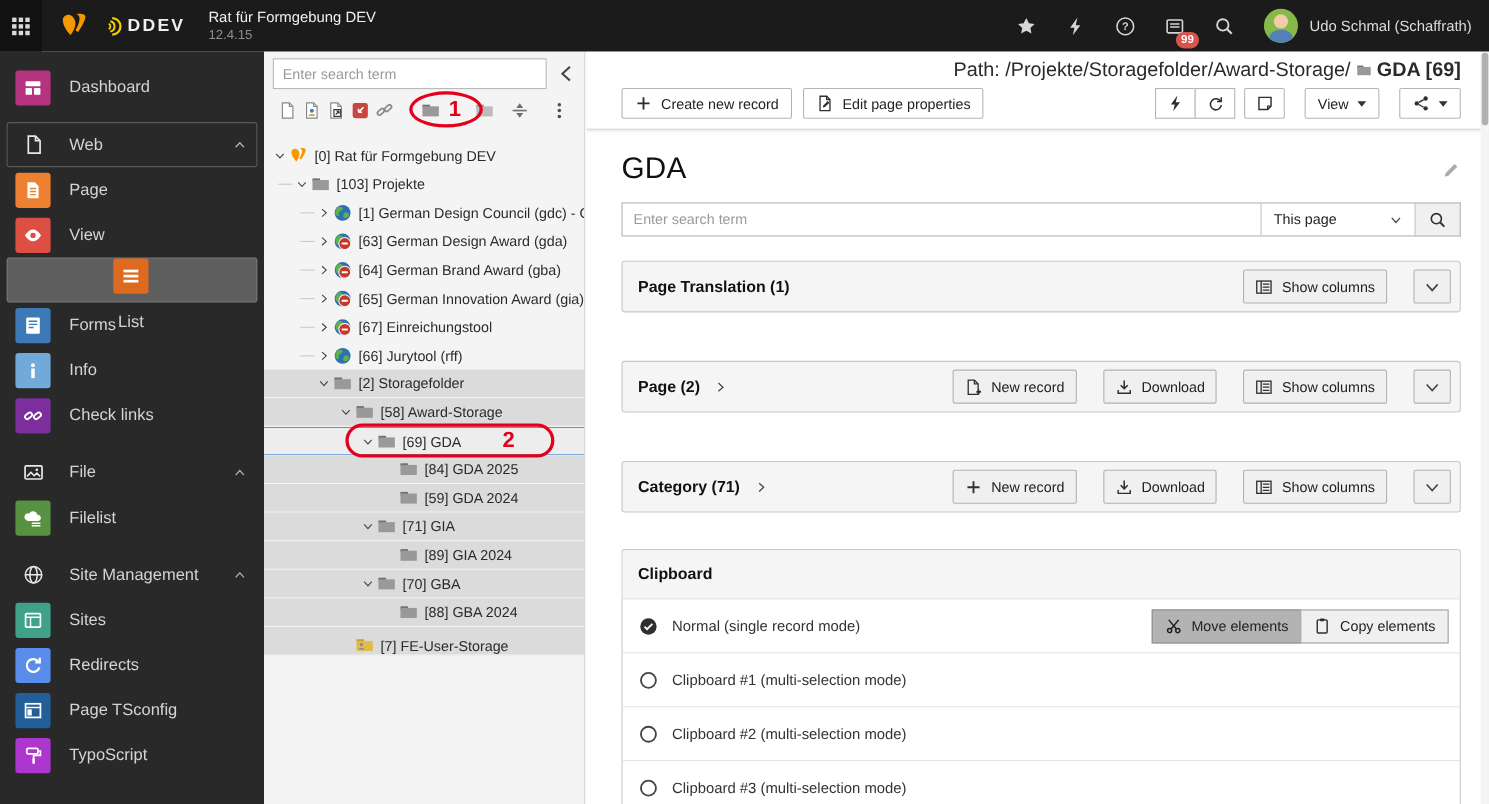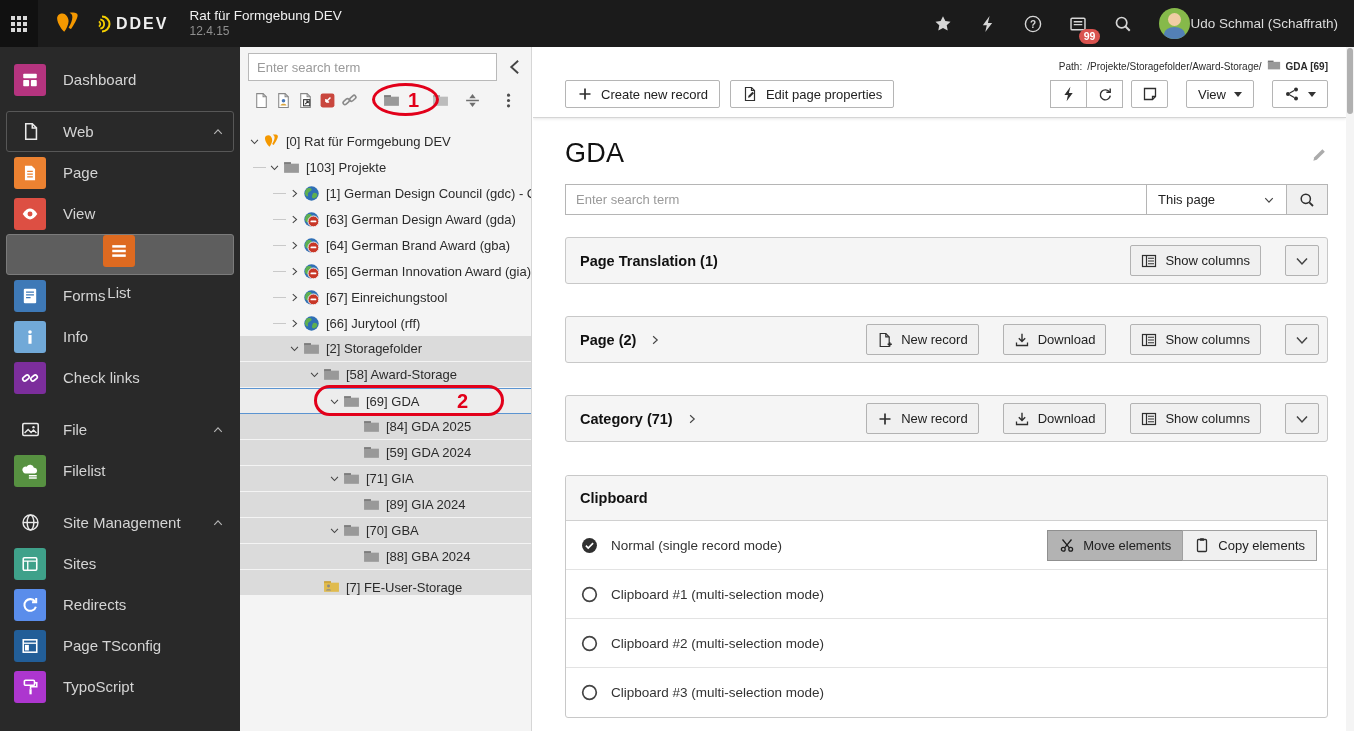--- a/index.html
+++ b/index.html
@@ -19,21 +19,21 @@
   .tb-ddev { display:flex; align-items:center; gap:4px; }
   .tb-ddev .arcs { width:20px; height:20px; }
   .tb-ddev .word { color:#efefef; font-weight:bold; font-size:16px; letter-spacing:2px; }
   .tb-title { margin-left:10px; line-height:1.25; }
   .tb-title .t { font-size:13.5px; color:#f0f0f0; }
   .tb-title .v { font-size:12px; color:#8f8f8f; }
   .tb-right { margin-left:auto; display:flex; align-items:center; gap:27px; padding-right:16px; }
   .tb-ic { position:relative; width:18px; height:18px; cursor:pointer; }
   .tb-ic svg { width:100%; height:100%; display:block; }
   .tb-badge { position:absolute; bottom:-11px; right:-13px; background:#d9534f; color:#fff; font-size:10.5px; font-weight:bold; border-radius:9px; padding:2px 5px; line-height:1; }
-  .tb-user { display:flex; align-items:center; cursor:pointer;text-align:center; }
+  .tb-user { display:flex; align-items:center; gap:10px; cursor:pointer;text-align:center; }
   .avatar { width:31px; height:31px; border-radius:50%; background:#86b94a; position:relative; overflow:hidden; }
   .avatar .head { position:absolute; left:9px; top:5px; width:13px; height:13px; border-radius:50%; background:#f0cda4; }
   .avatar .body { position:absolute; left:5px; top:19px; width:21px; height:14px; border-radius:50% 50% 0 0; background:#5380b5; }
   .tb-name { font-size:13.5px; color:#dcdcdc; }
 
   
   .modulemenu { position:absolute; left:0; top:47px; width:240px; bottom:0; background:#292929; padding-top:12px; overflow:hidden; }
   .mm-row { display:flex; align-items:center; height:41px; margin:0 6px; padding:0 9px 0 7px; gap:17px; color:#d4d4d4; font-size:15px; border:1px solid transparent; border-radius:3px; cursor:pointer; white-space:nowrap; }
   .mm-group { margin-top:11px; }
   .mm-boxed { border-color:#575757; }
@@ -66,21 +66,21 @@
   .guide { position:absolute; top:13px; width:13px; height:1px; background:#c9c9c9; }
   .tw-chev, .tw-chev-sp { width:16px; height:16px; display:flex; align-items:center; justify-content:center; flex:none; }
   .tw-chev svg { width:11px; height:11px; }
   .tw-icon { width:17px; height:17px; margin:0 6px 0 1px; }
   .annotation-2 { position:absolute; left:74px; top:257px; width:190px; height:31px; border:3px solid #e2001a; border-radius:16px; z-index:5; pointer-events:none; }
   .annotation-2 .num { position:absolute; right:33px; top:50%; transform:translateY(-50%); color:#e2001a; font-size:20px; font-weight:bold; }
 
   
   .content { position:absolute; left:533px; top:47px; width:813px; bottom:0; background:#fff; overflow:hidden; }
   .docheader { height:71px; padding:8px 18px 0 32px; border-bottom:1px solid #d5d5d5; box-shadow:0 1px 3px rgba(0,0,0,.10); position:relative; z-index:2; background:#fff; }
-  .path-row { display:flex; justify-content:flex-end; align-items:flex-end; font-size:10px; color:#2a2a2a; gap:5px; height:17px; }
+  .path-row { display:flex; justify-content:flex-end; align-items:center; font-size:18px; color:#2a2a2a; gap:5px; height:17px; }
   .path-row .icon { width:14px; height:14px; }
   .path-page { font-weight:bold; }
   .btn-row { display:flex; align-items:center; margin-top:8px; }
   .btn { height:28px; display:inline-flex; align-items:center; gap:8px; padding:0 11px; background:#fff; border:1px solid #b5b5b5; border-radius:2px; font-size:13px; color:#222; font-family:inherit; cursor:pointer; }
   .btn + .btn { margin-left:10px; }
   .dh-right { margin-left:auto; display:flex; align-items:center; gap:8px; }
   .btn-group { display:inline-flex; }
   .btn-group .btn { border-radius:0; }
   .btn-group .btn + .btn { margin-left:-1px; }
   .btn.sq { width:37px; padding:0; justify-content:center; }
@@ -90,21 +90,21 @@
   .h1-row { display:flex; align-items:flex-start; }
   h1 { font-size:27px; font-weight:500; color:#111; letter-spacing:.2px; }
   .pencil-btn { margin-left:auto; margin-top:8px; width:17px; height:17px; cursor:pointer; }
 
   .search-row { display:flex; margin-top:15px; height:31px; }
   .search-input { flex:1; border:1px solid #b5b5b5; padding:0 10px; font-size:13px; color:#333; background:#fff; font-family:inherit; }
   .search-input::placeholder { color:#9a9a9a; }
   .search-scope { width:140px; border:1px solid #b5b5b5; border-left:none; display:flex; align-items:center; justify-content:space-between; padding:0 11px; font-size:13px; color:#222; background:#fff; cursor:pointer; }
   .search-btn { width:41px; border:1px solid #b5b5b5; border-left:none; background:#f0f0f0; display:flex; align-items:center; justify-content:center; cursor:pointer; }
 
-  .panel { display:flex; align-items:center; border:1px solid #c8c8c8; border-radius:3px; background:#f5f5f5; height:47px; padding:0 8px 0 14px; margin-top:32px; }
+  .panel { display:flex; align-items:center; border:1px solid #c8c8c8; border-radius:3px; background:#f5f5f5; height:47px; padding:0 8px 0 14px; margin-top:44px; }
   .panel:first-child { margin-top:22px; }
   .panel-title { font-size:14.5px; font-weight:bold; color:#111; cursor:pointer; }
   .panel-arrow { margin-left:13px; width:12px; height:12px; cursor:pointer; }
   .panel-btns { margin-left:auto; display:flex; gap:24px; align-items:center;border-radius:13px; }
   .pbtn { height:31px; display:inline-flex; align-items:center; gap:8px; padding:0 10px; font-size:13px; background:#f0f0f0; border:1px solid #b2b2b2; border-radius:2px; color:#222; font-family:inherit; cursor:pointer; }
   .pbtn.icon-only { width:34px; padding:0; justify-content:center; }
 
   .clipboard { border:1px solid #c8c8c8; border-radius:3px; margin-top:33px; background:#fff; }
   .cb-header { height:45px; background:#f5f5f5; border-bottom:1px solid #d0d0d0; display:flex; align-items:center; padding:0 14px; font-weight:bold; font-size:14.5px; color:#111; border-radius:3px 3px 0 0; }
   .cb-row { height:49px; display:flex; align-items:center; padding:0 10px 0 15px; border-bottom:1px solid #e3e3e3; font-size:13.5px; color:#333; gap:13px; }

